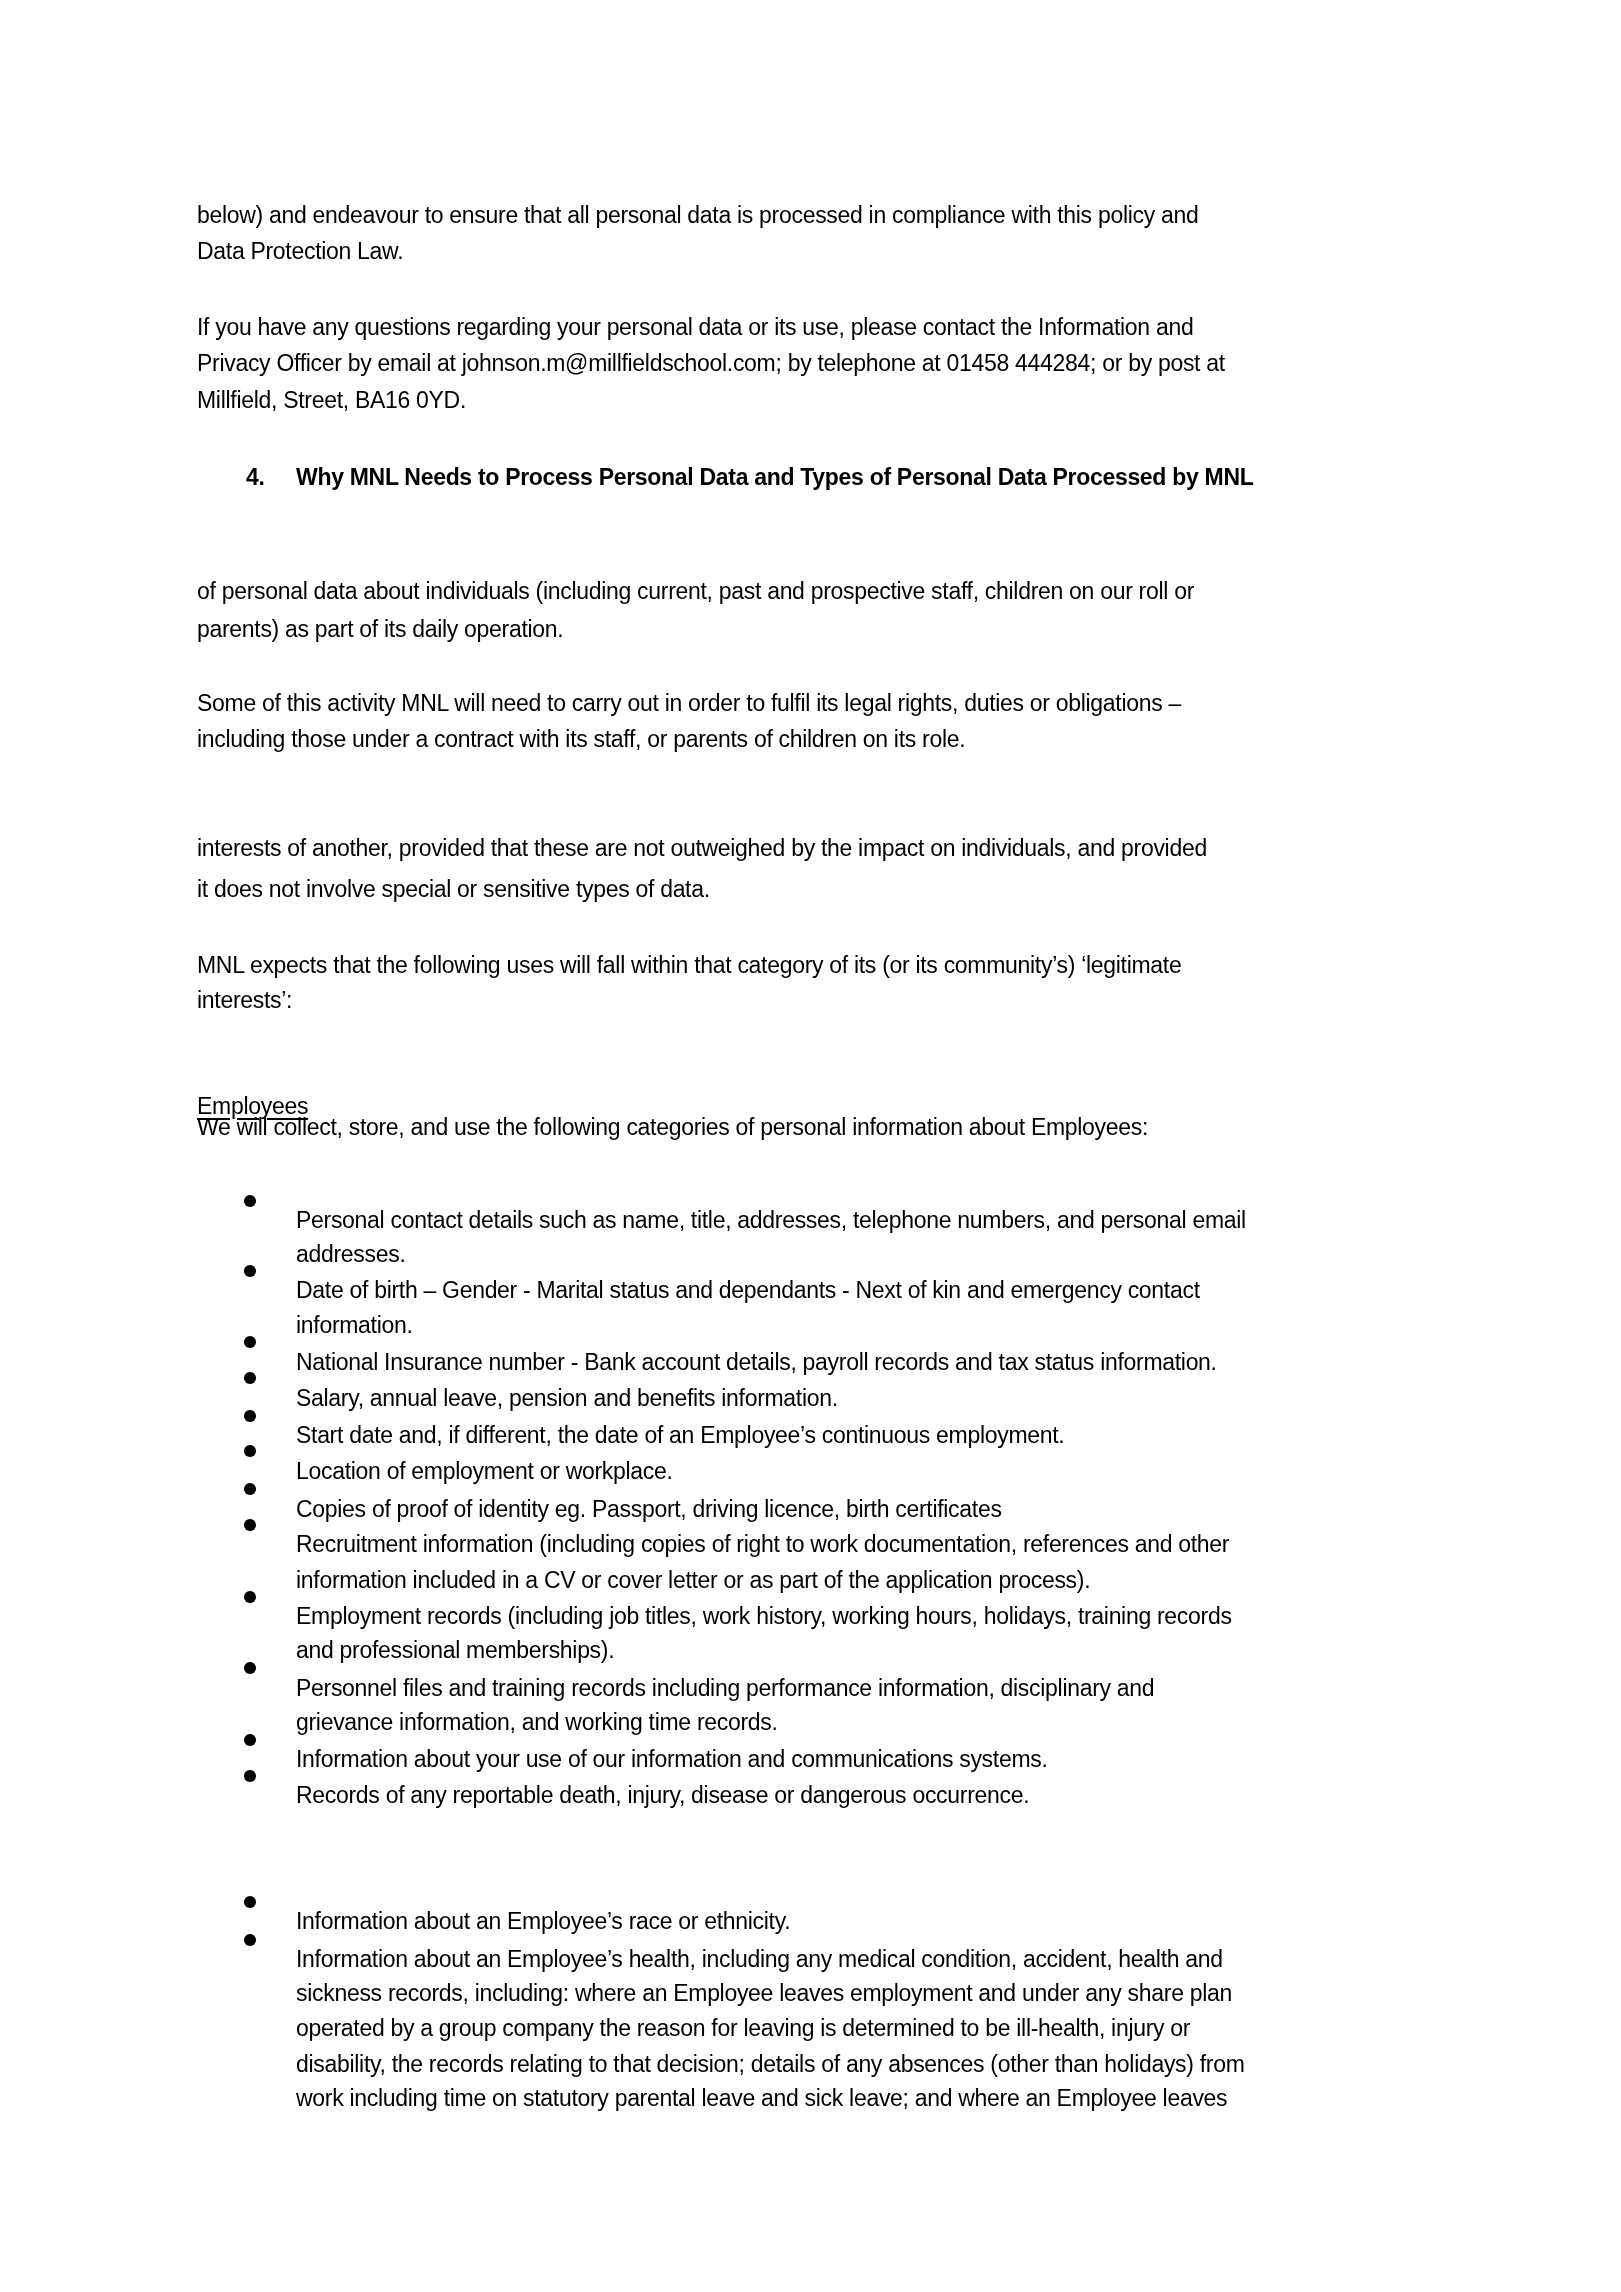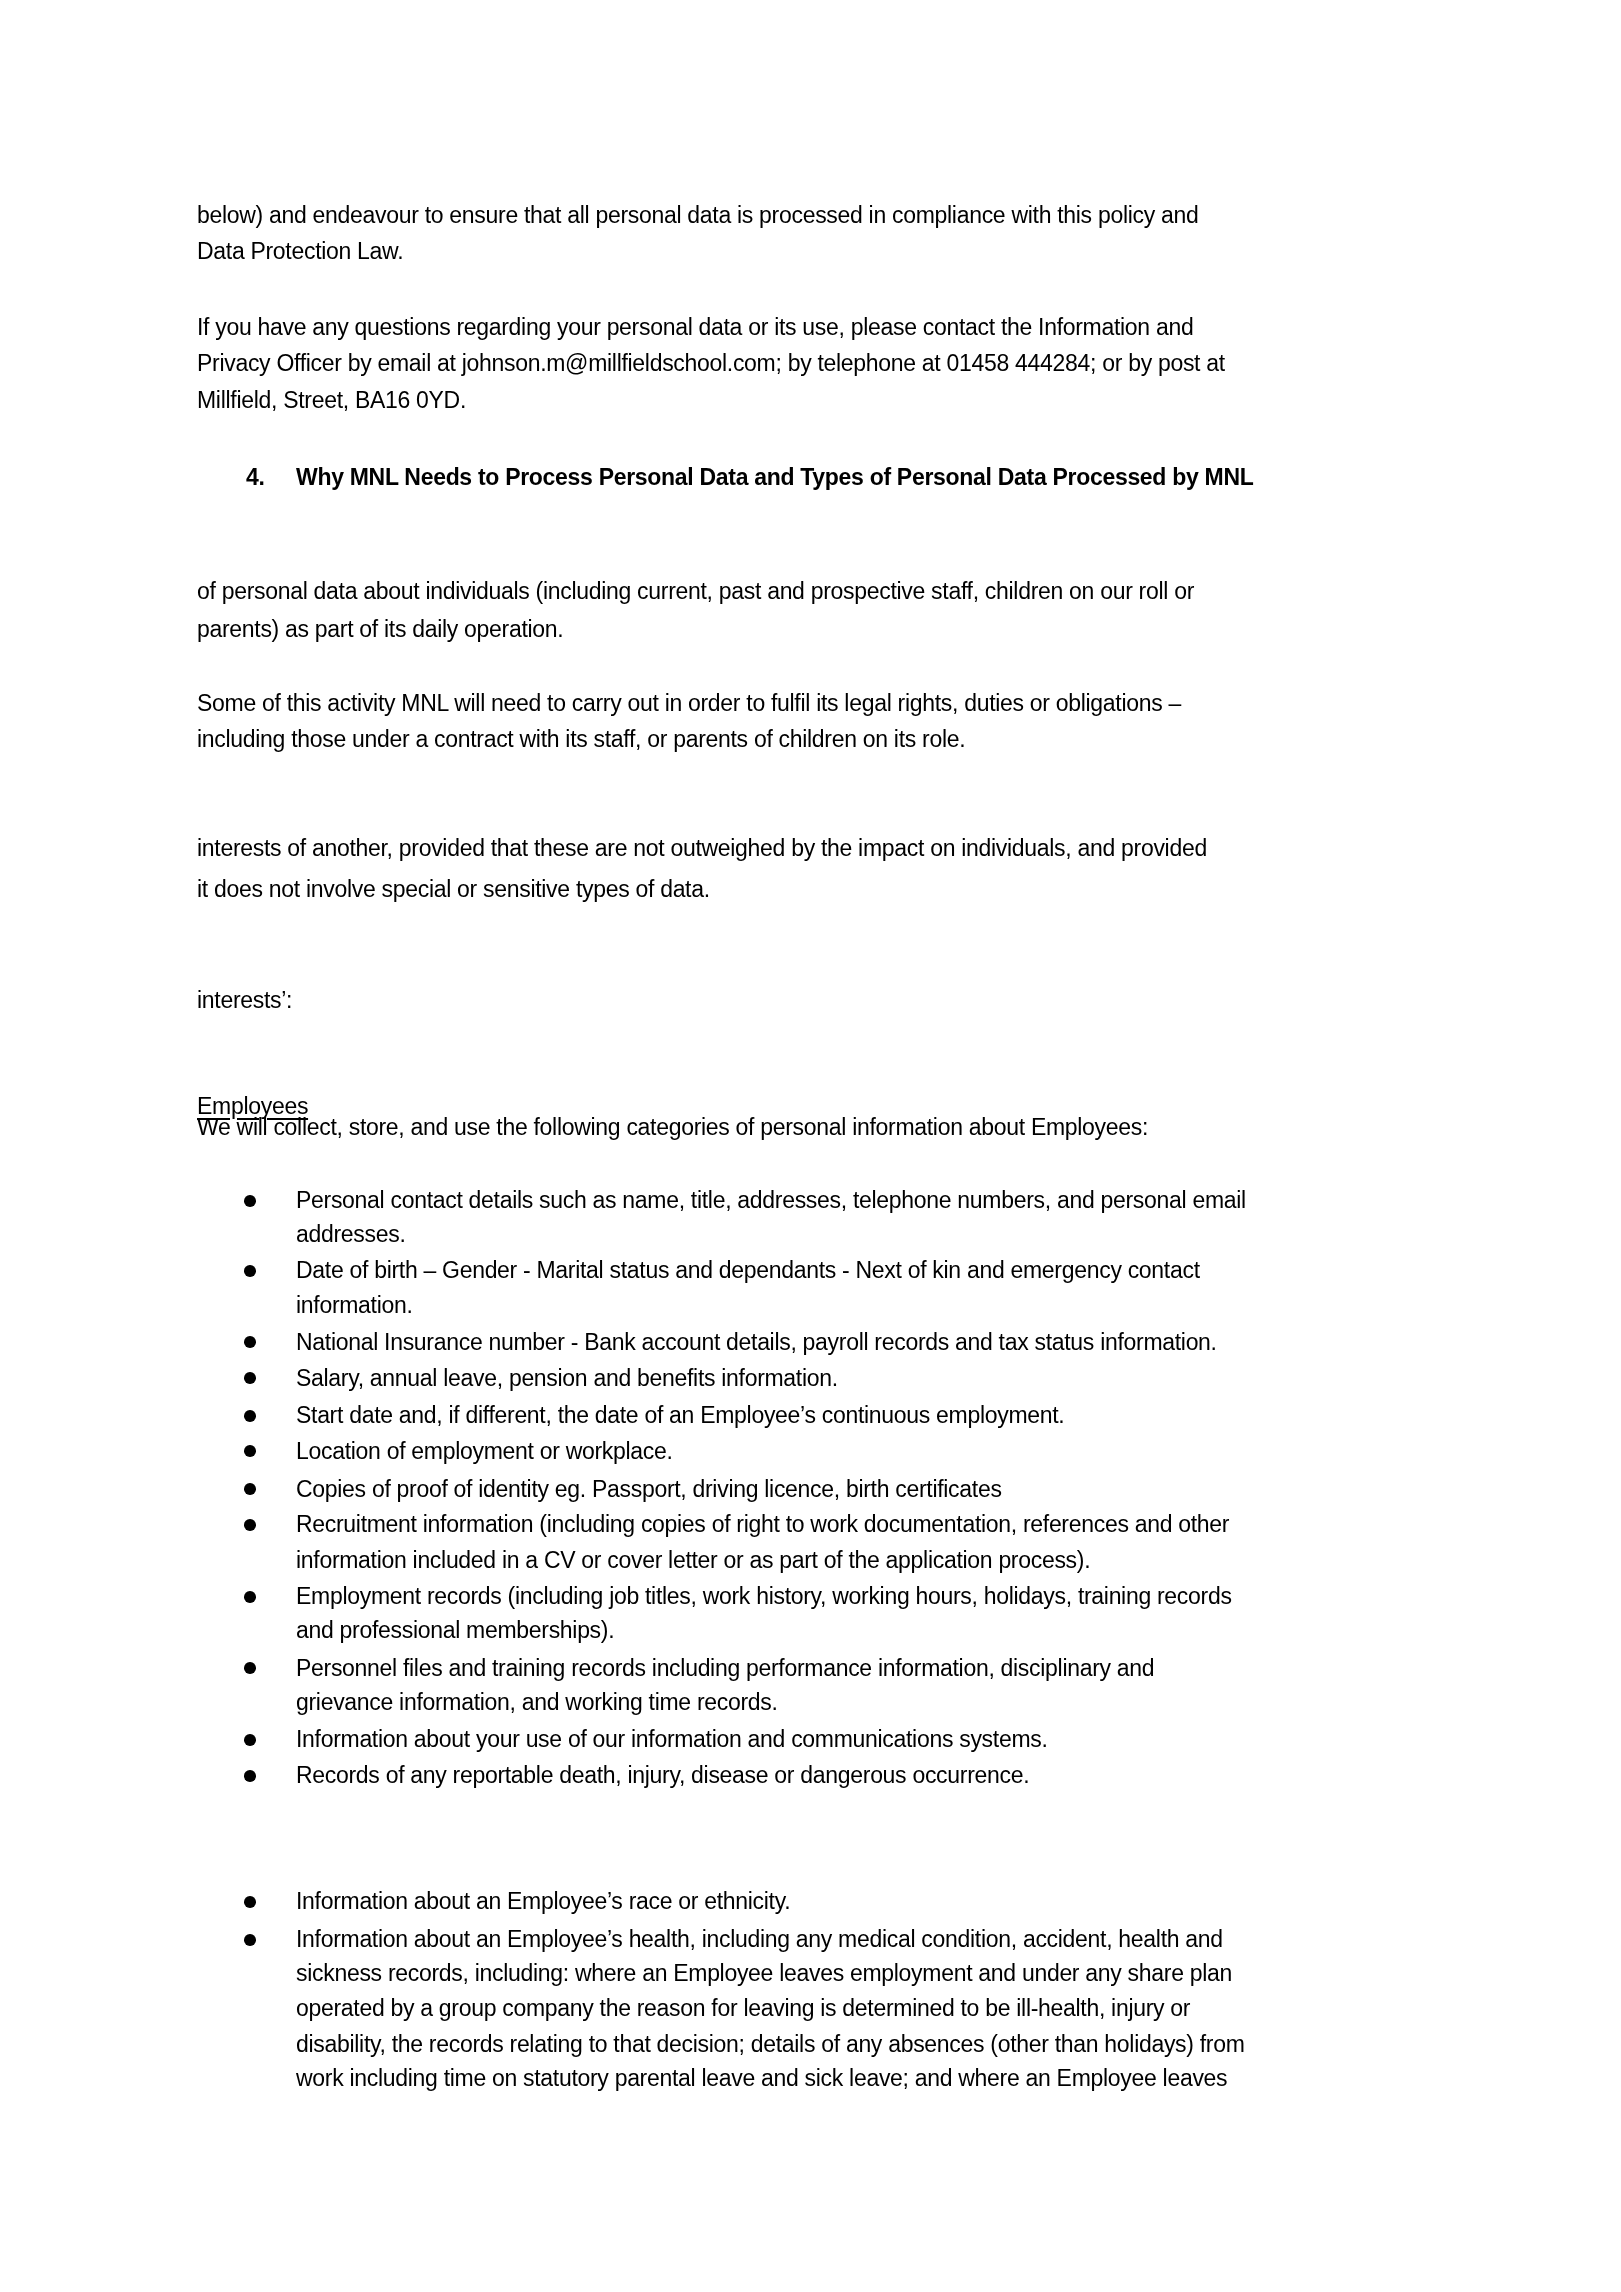--- a/index.html
+++ b/index.html
@@ -10,21 +10,21 @@
     left: 197px;
     height: 36px;
     line-height: 36px;
     white-space: nowrap;
     font-family: "Liberation Sans", sans-serif;
     font-size: 23px;
     color: #000000;
     letter-spacing: -0.3px;
     transform-origin: left center;
   }
-  .ln.in { left: 296px; }
+  .ln.in { left: 296px; margin-top: 20px; }
   .bul {
     position: absolute;
     left: 244px;
     width: 11.6px; height: 11.6px;
     border-radius: 50%;
     background: #000000;
   }
   .h4 { font-weight: bold; left: 296px; }
   .h4num { font-weight: bold; left: 246px; }
   .u { text-decoration: underline; text-underline-offset: 3.6px; margin-top: 47px; }
@@ -47,20 +47,21 @@
 
   <div class="ln" style="top:573px">of personal data about individuals (including current, past and prospective staff, children on our roll or</div>
   <div class="ln" style="top:611px">parents) as part of its daily operation.</div>
 
   <div class="ln" style="top:685px">Some of this activity MNL will need to carry out in order to fulfil its legal rights, duties or obligations –</div>
   <div class="ln" style="top:721px">including those under a contract with its staff, or parents of children on its role.</div>
 
   <div class="ln" style="top:830px">interests of another, provided that these are not outweighed by the impact on individuals, and provided</div>
   <div class="ln" style="top:871px">it does not involve special or sensitive types of data.</div>
 
+  <div class="ln" style="top:947px">MNL expects that the following uses will fall within that category of its (or its community’s) ‘legitimate</div>
   <div class="ln" style="top:982px">interests’:</div>
 
   <div class="ln u" style="top:1041px">Employees</div>
 
   <div class="ln" style="top:1109px">We will collect, store, and use the following categories of personal information about Employees:</div>
 
   <div>
     <span class="bul" style="top:1195px"></span>
     <div class="ln in" style="top:1182px">Personal contact details such as name, title, addresses, telephone numbers, and personal email</div>
     <div class="ln in" style="top:1216px">addresses.</div>

